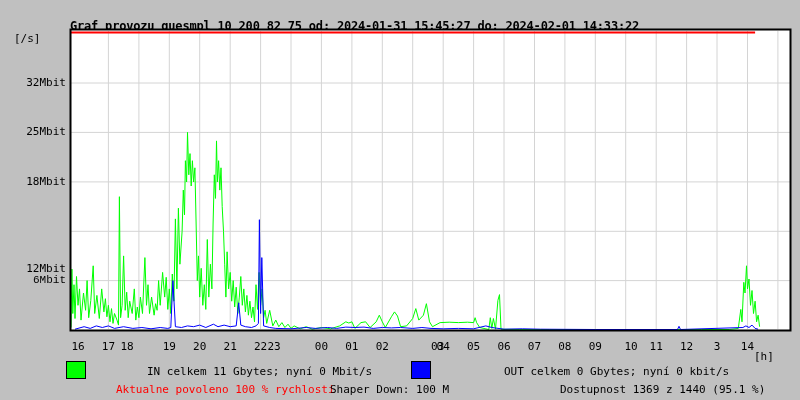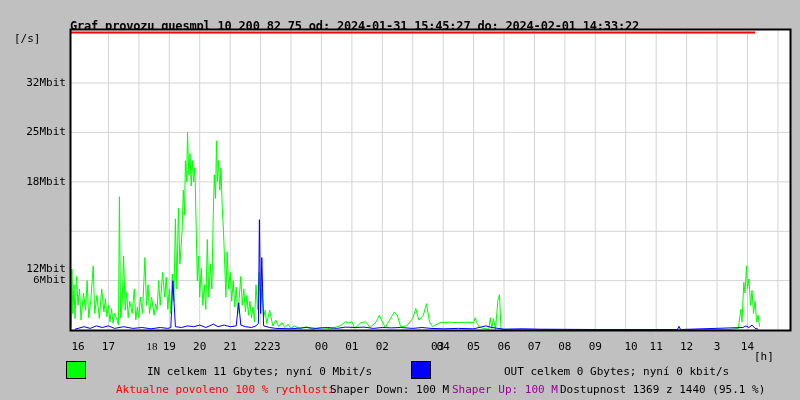--- a/index.html
+++ b/index.html
@@ -68,21 +68,21 @@
   <div id="y-unit">[/s]</div>
   <div id="x-unit">[h]</div>
   <div id="ticks">
       <div class="ytick" style="top: 76.962px;">32Mbit</div>
       <div class="ytick" style="top: 126.431px;">25Mbit</div>
       <div class="ytick" style="top: 175.896px;">18Mbit</div>
       <div class="ytick" style="top: 243px; margin-top: 20px;">12Mbit</div>
       <div class="ytick" style="top: 274.632px; font-family: Liberation Mono, monospace;">6Mbit</div>
       <div class="xtick" style="left: 66px;">16</div>
       <div class="xtick" style="left: 96.43px;">17</div>
-      <div class="xtick" style="left: 140px; font-family: Liberation Serif, serif;">18</div>
+      <div class="xtick" style="left: 115px;">18</div>
       <div class="xtick" style="left: 157.29px;">19</div>
       <div class="xtick" style="left: 187.72px;">20</div>
       <div class="xtick" style="left: 218.15px;">21</div>
       <div class="xtick" style="left: 248.58px;">22</div>
       <div class="xtick" style="left: 262px;">23</div>
       <div class="xtick" style="left: 309.44px;">00</div>
       <div class="xtick" style="left: 339.87px;">01</div>
       <div class="xtick" style="left: 370.3px;">02</div>
       <div class="xtick" style="left: 400.73px; margin-left: 25px;">03</div>
       <div class="xtick" style="left: 431.16px;">04</div>
@@ -98,15 +98,14 @@
       <div class="xtick" style="left: 735.46px;">14</div>
     </div>
 
   <div class="swatch" id="in-swatch" style="background: rgb(0, 255, 0);"></div>
   <div class="legend-text" id="in-legend-text">IN celkem 11 Gbytes; nyní 0 Mbit/s</div>
   <div class="swatch" id="out-swatch" style="background: rgb(0, 0, 255);"></div>
   <div class="legend-text" id="out-legend-text">OUT celkem 0 Gbytes; nyní 0 kbit/s</div>
 
   <div class="footer-text" id="allowed-text" style="color: rgb(255, 0, 0);">Aktualne povoleno 100 % rychlosti</div>
   <div class="footer-text" id="shaper-down-text">Shaper Down: 100 M</div>
-  <div class="footer-text" id="shaper-up-text" style="color: rgb(153, 0, 153);">Shaper Up: 100 M</div>
   <div class="footer-text" id="availability-text">Dostupnost 1369 z 1440 (95.1 %)</div>
 </div>
 
 </body></html>

